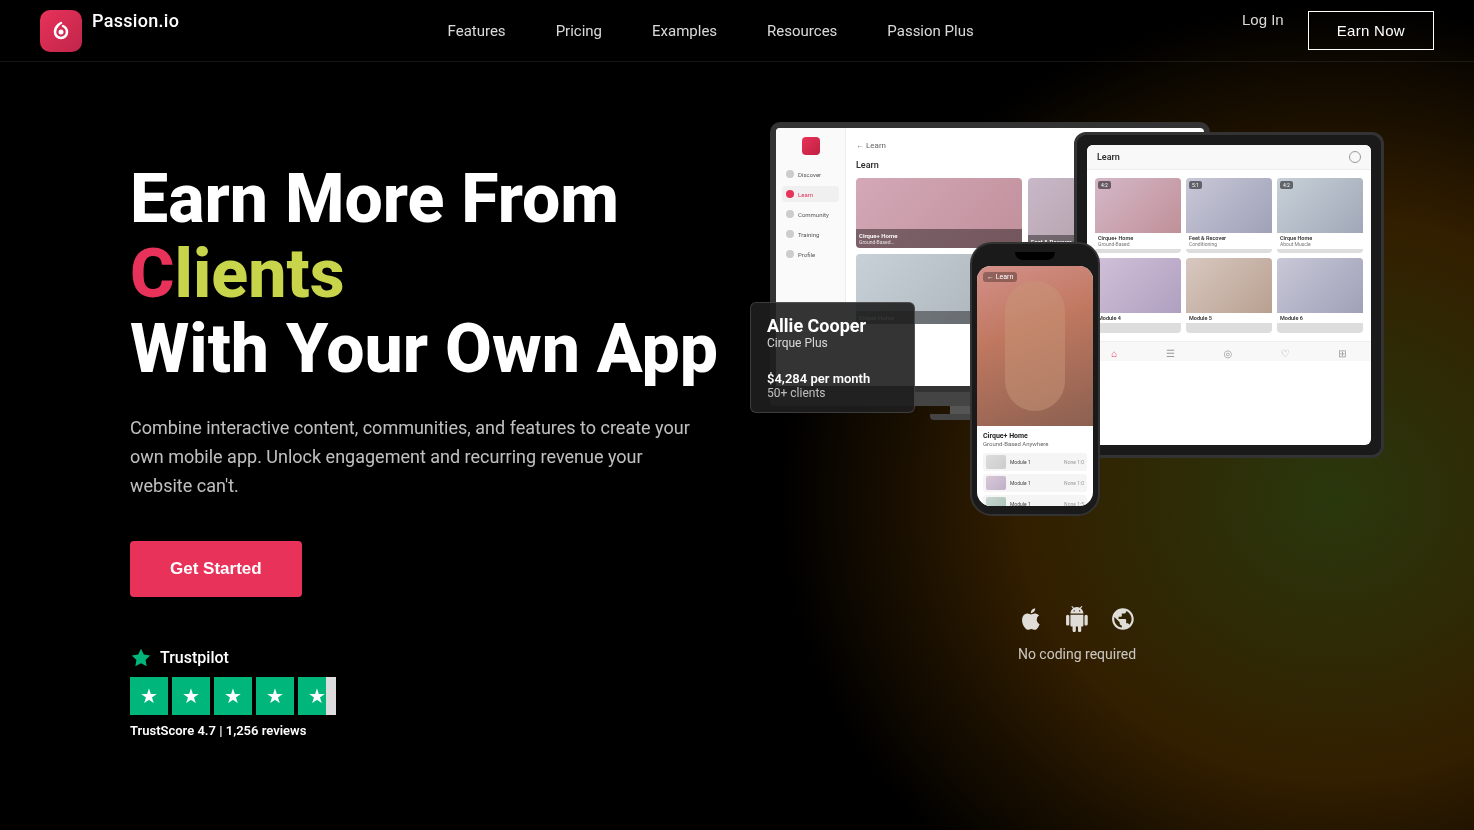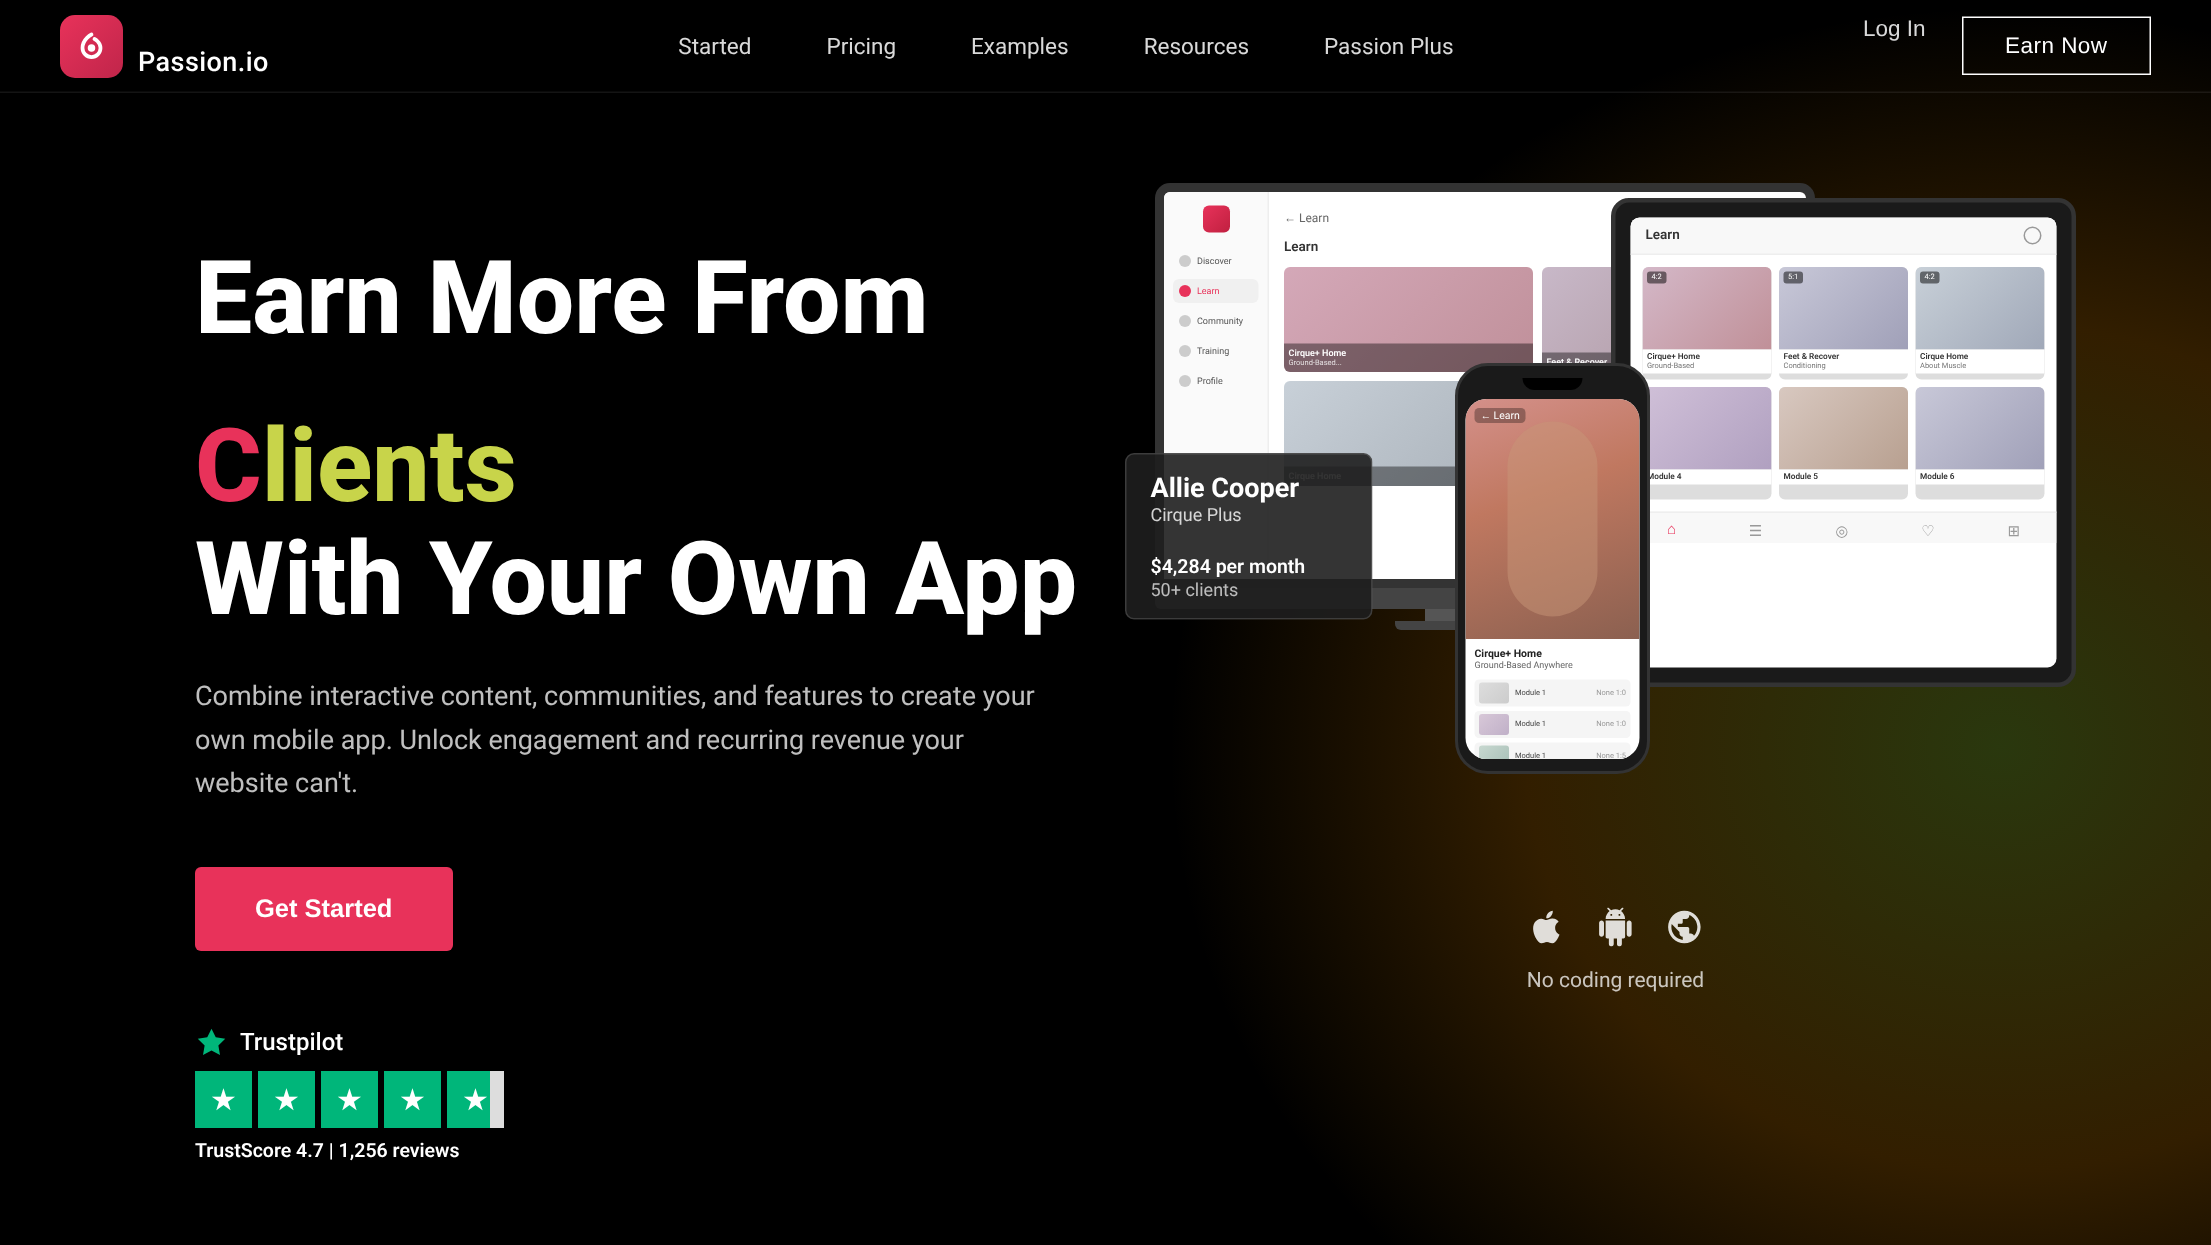--- a/index.html
+++ b/index.html
@@ -31,21 +31,21 @@
       display: flex;
       align-items: center;
       justify-content: space-between;
       padding: 0 40px;
       height: 62px;
       border-bottom: 1px solid rgba(255,255,255,0.08);
     }
 
     .logo-area {
       display: flex;
-      align-items: flex-end;
+      align-items: flex-start;
       gap: 10px;
     }
 
     .logo-icon {
       width: 42px;
       height: 42px;
       background: linear-gradient(135deg, #e8325a 0%, #c0254a 100%);
       border-radius: 10px;
       display: flex;
       align-items: center;
@@ -125,21 +125,20 @@
       margin-bottom: 0;
     }
 
     .hero-title .line1 {
       color: #fff;
       display: block;
     }
 
     .hero-title .clients-word {
       display: inline-block;
-      margin-top: 37px;
     }
 
     .clients-c { color: #e8325a; }
     .clients-rest { color: #c8d44a; }
 
     .hero-title .line3 {
       color: #fff;
       display: block;
     }
 
@@ -680,21 +679,21 @@
     <div class="logo-icon">
       <svg width="22" height="22" viewBox="0 0 22 22" fill="none">
         <path d="M11 3C11 3 5 6 5 12C5 15.3137 7.68629 18 11 18C14.3137 18 17 15.3137 17 12C17 8 13 6 13 6" stroke="white" stroke-width="2.5" stroke-linecap="round"></path>
         <circle cx="11" cy="12" r="2.5" fill="white"></circle>
       </svg>
     </div>
     <span class="logo-text">Passion.io</span>
   </div>
 
   <nav>
-    <a>Started</a>
+    <a>Features</a>
     <a>Pricing</a>
     <a>Examples</a>
     <a>Resources</a>
     <a>Passion Plus</a>
   </nav>
 
   <div class="header-right">
     <button class="login-btn">Log In</button>
     <button class="start-now-btn">Earn Now</button>
   </div>

